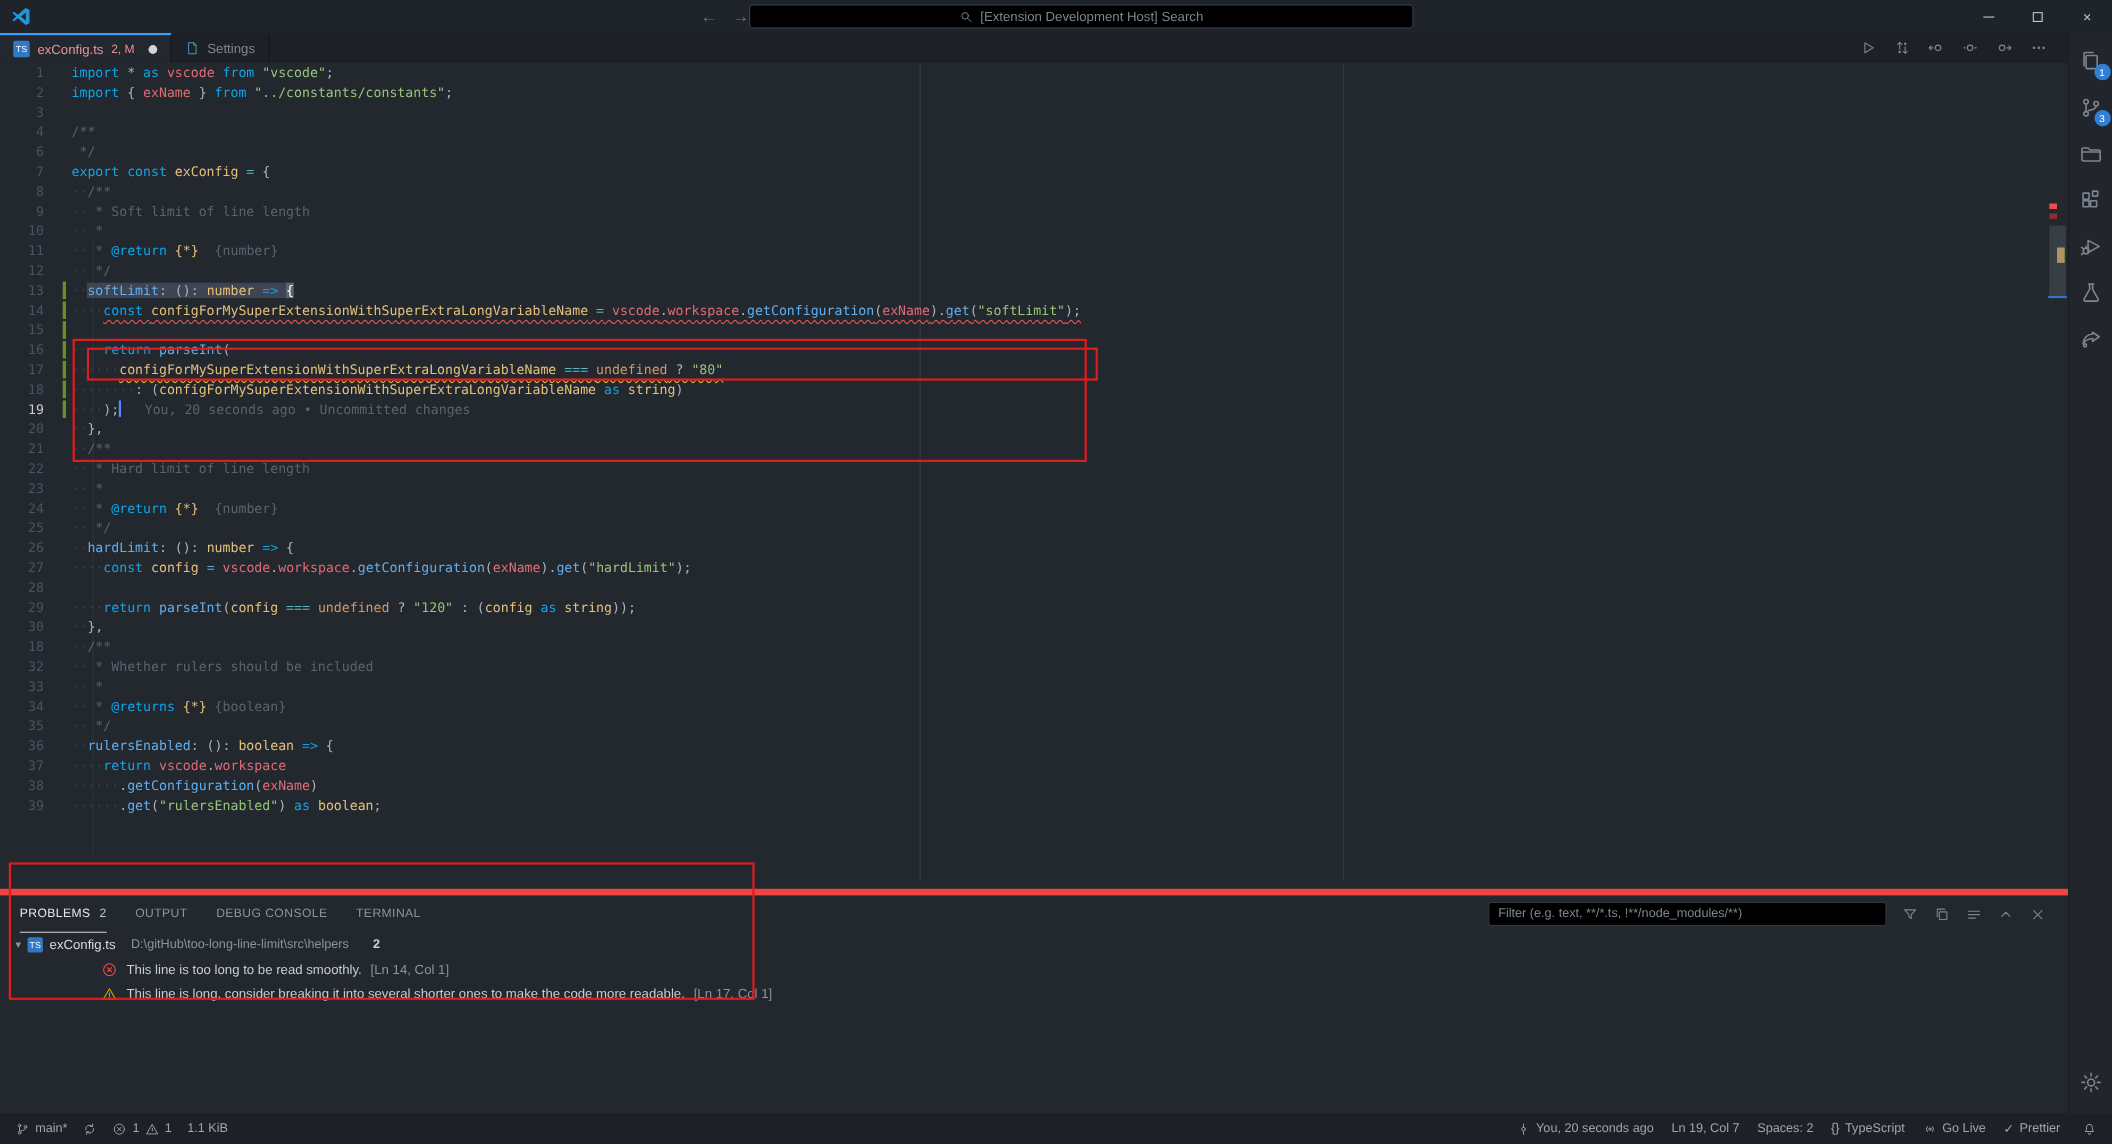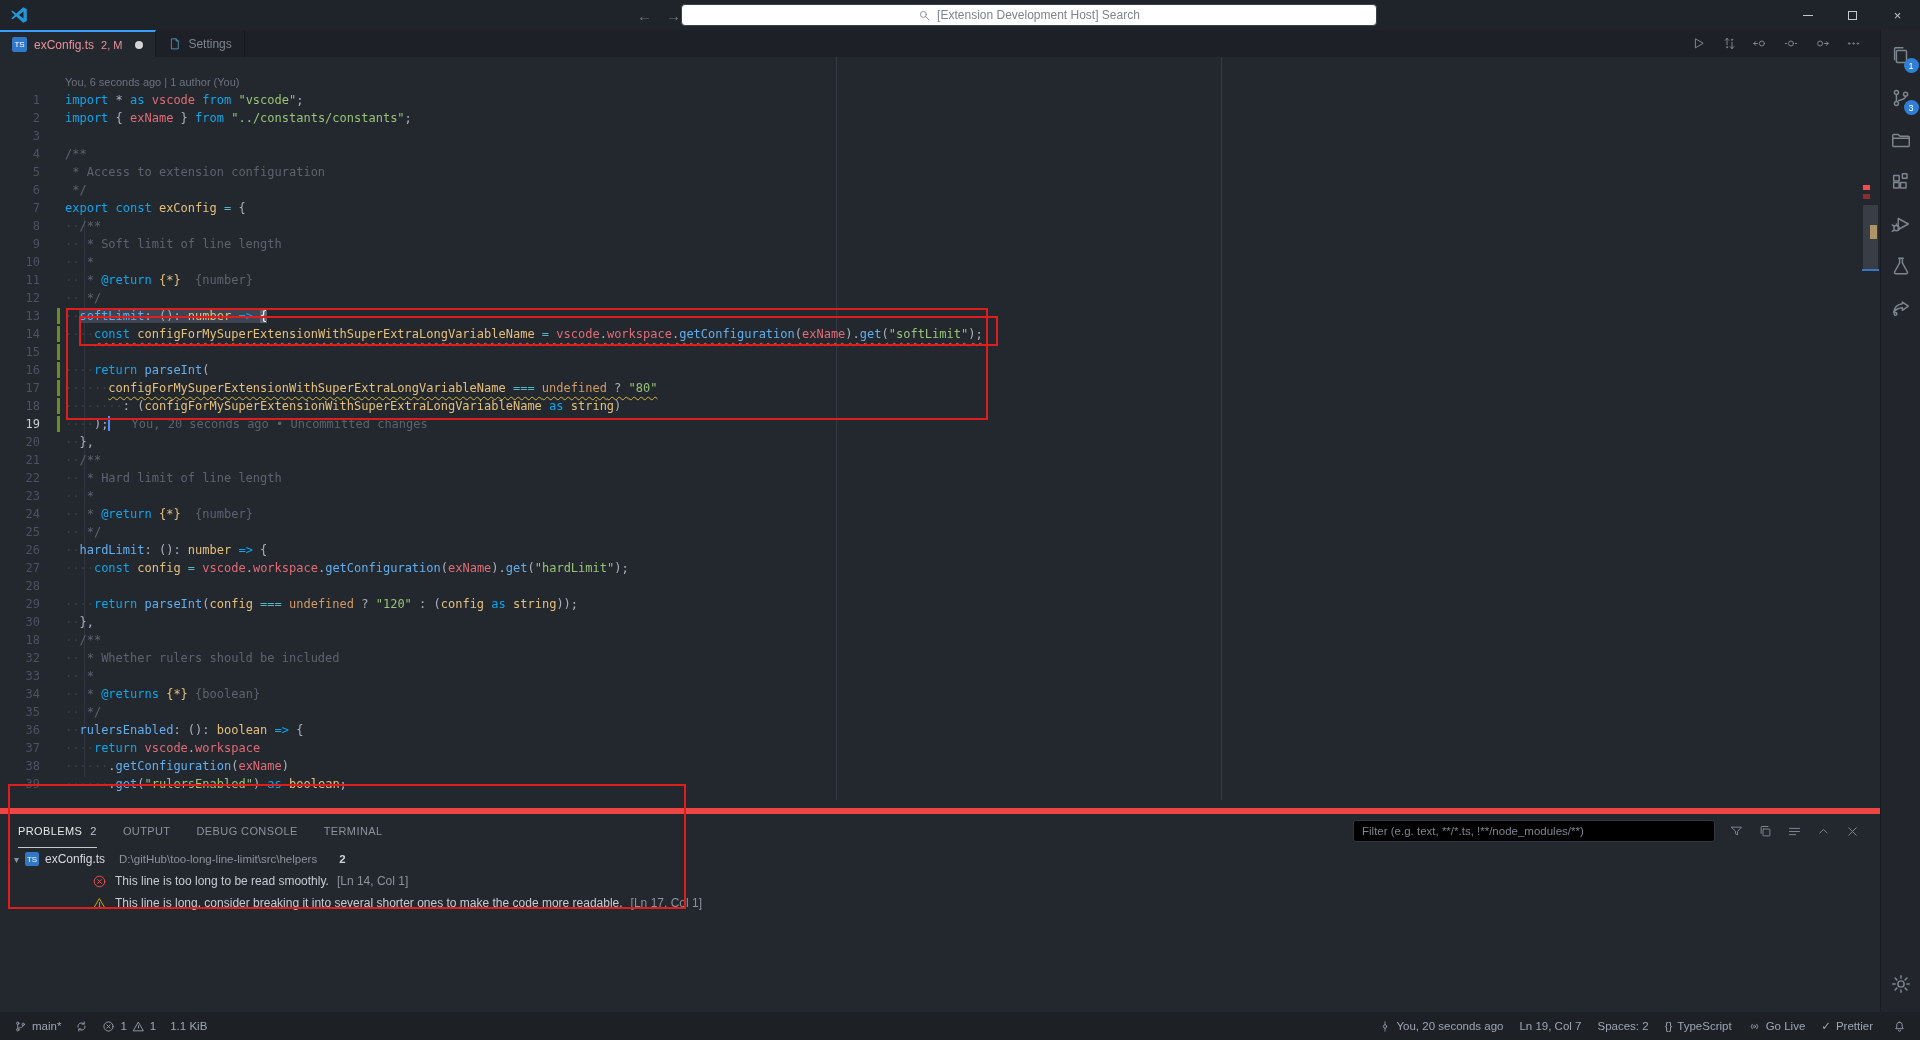--- a/index.html
+++ b/index.html
@@ -11,22 +11,22 @@
   }
   svg { display:block; }
   .ic { stroke:#7d858f; stroke-width:1.6; fill:none; stroke-linecap:round; stroke-linejoin:round; }
 
   
   .titlebar { position:absolute; left:0; top:0; width:1920px; height:30px; background:#1f242b; display:flex; align-items:center; }
   .vscode-logo { position:absolute; left:10px; top:6px; width:18px; height:18px; }
   .nav-arrows { position:absolute; left:637px; top:0; height:30px; display:flex; align-items:center; gap:14px; color:#6e767f; font-size:15px; }
   .nav-arrows span { cursor:default; }
   .search-box {
-    position:absolute; left:681px; top:4px; width:696px; height:22px;
-    background:#ffffff; border:1px solid #3a414b; border-radius:4px;
+    position:absolute; left:681px; top:4px; width:604px; height:22px;
+    background:#000000; border:1px solid #3a414b; border-radius:4px;
     display:flex; align-items:center; justify-content:center; gap:6px;
     color:#7d848d; font-size:12px;
   }
   .win-controls { position:absolute; right:0; top:0; height:30px; display:flex; }
   .win-btn { width:45px; height:30px; display:flex; align-items:center; justify-content:center; color:#c2c7cf; font-size:13px; }
   .win-btn .maxbox { width:9px; height:9px; border:1px solid #c2c7cf; }
   .win-btn .minbar { width:10px; height:1px; background:#c2c7cf; }
 
   
   .tabbar { position:absolute; left:0; top:30px; width:1880px; height:27px; background:#1d2127; display:flex; }
@@ -184,27 +184,25 @@
             <circle cx="19" cy="12" r="1.2"></circle>
           </svg>
         </div>
     </div>
   </div>
 
   <div class="editor">
     <div class="ruler" style="left:calc(65px + 80ch)"></div>
     <div class="ruler" style="left:calc(65px + 120ch)"></div>
     <div class="indent-guide" style="left:calc(65px + 2ch); top:160px; height:560px;"></div>
-    <div class="blame-header">You, 6 seconds ago | 1 author (You)</div>
     <div id="code-lines">
         <div class="code-line"><span class="ln">1</span><span class="lc"><span class="tk-p">import </span><span class="tk-w">* </span><span class="tk-p">as </span><span class="tk-r">vscode </span><span class="tk-p">from </span><span class="tk-g">"vscode"</span><span class="tk-w">;</span></span></div>
         <div class="code-line"><span class="ln">2</span><span class="lc"><span class="tk-p">import </span><span class="tk-w">{ </span><span class="tk-r">exName</span><span class="tk-w"> } </span><span class="tk-p">from </span><span class="tk-g">"../constants/constants"</span><span class="tk-w">;</span></span></div>
         <div class="code-line"><span class="ln">3</span><span class="lc"></span></div>
         <div class="code-line"><span class="ln">4</span><span class="lc"><span class="tk-m">/**</span></span></div>
-        <div class="code-line"><span class="ln">5</span><span class="lc"><span class="tk-m"> * Access to extension configuration</span></span></div>
         <div class="code-line"><span class="ln">6</span><span class="lc"><span class="tk-m"> */</span></span></div>
         <div class="code-line"><span class="ln">7</span><span class="lc"><span class="tk-p">export const </span><span class="tk-y">exConfig</span><span class="tk-c"> = </span><span class="tk-w">{</span></span></div>
         <div class="code-line"><span class="ln">8</span><span class="lc"><span class="tk-ws">··</span><span class="tk-m">/**</span></span></div>
         <div class="code-line"><span class="ln">9</span><span class="lc"><span class="tk-ws">··</span><span class="tk-m"> * Soft limit of line length</span></span></div>
         <div class="code-line"><span class="ln">10</span><span class="lc"><span class="tk-ws">··</span><span class="tk-m"> *</span></span></div>
         <div class="code-line"><span class="ln">11</span><span class="lc"><span class="tk-ws">··</span><span class="tk-m"> * </span><span class="tk-p">@return</span><span class="tk-m"> </span><span class="tk-y">{*}</span><span class="tk-m">  {number}</span></span></div>
         <div class="code-line"><span class="ln">12</span><span class="lc"><span class="tk-ws">··</span><span class="tk-m"> */</span></span></div>
         <div class="code-line"><span class="ln">13</span><span class="chg"></span><span class="lc"><span class="tk-ws">··</span><span class="sel-hl"><span class="tk-b">softLimit</span><span class="tk-w">: (): </span><span class="tk-y">number</span><span class="tk-p"> =&gt; </span><span class="tk-w bracket-hl">{</span></span></span></div>
         <div class="code-line"><span class="ln">14</span><span class="chg"></span><span class="lc"><span class="tk-ws">····</span><span class="sq-red"><span class="tk-p">const </span><span class="tk-y">configForMySuperExtensionWithSuperExtraLongVariableName</span><span class="tk-c"> = </span><span class="tk-r">vscode</span><span class="tk-w">.</span><span class="tk-r">workspace</span><span class="tk-w">.</span><span class="tk-b">getConfiguration</span><span class="tk-w">(</span><span class="tk-r">exName</span><span class="tk-w">).</span><span class="tk-b">get</span><span class="tk-w">(</span><span class="tk-g">"softLimit"</span><span class="tk-w">);</span></span></span></div>
         <div class="code-line"><span class="ln">15</span><span class="chg"></span><span class="lc"></span></div>

